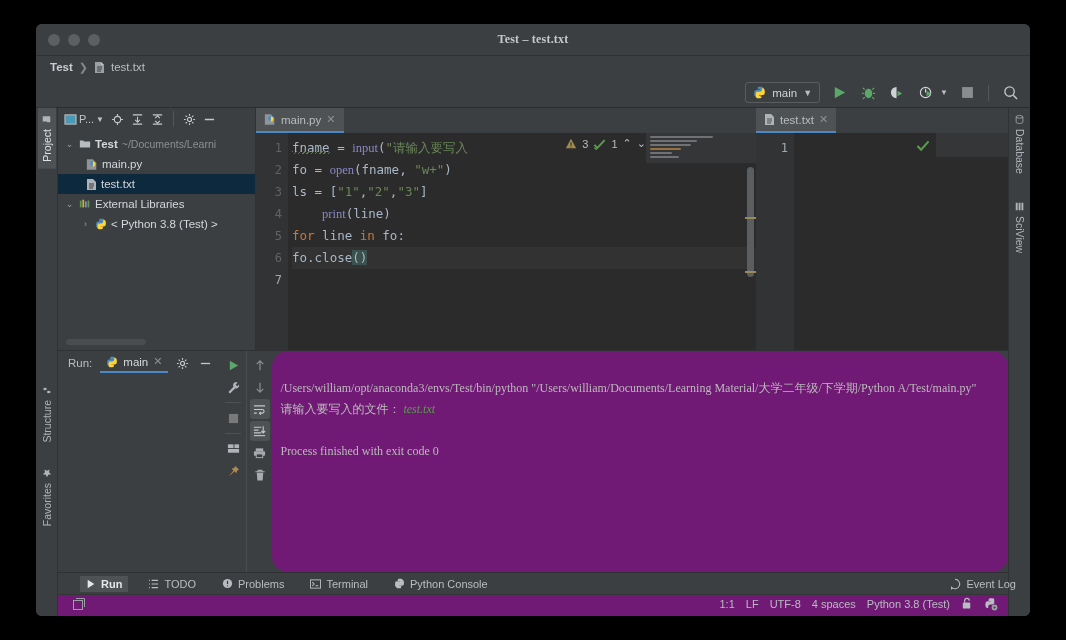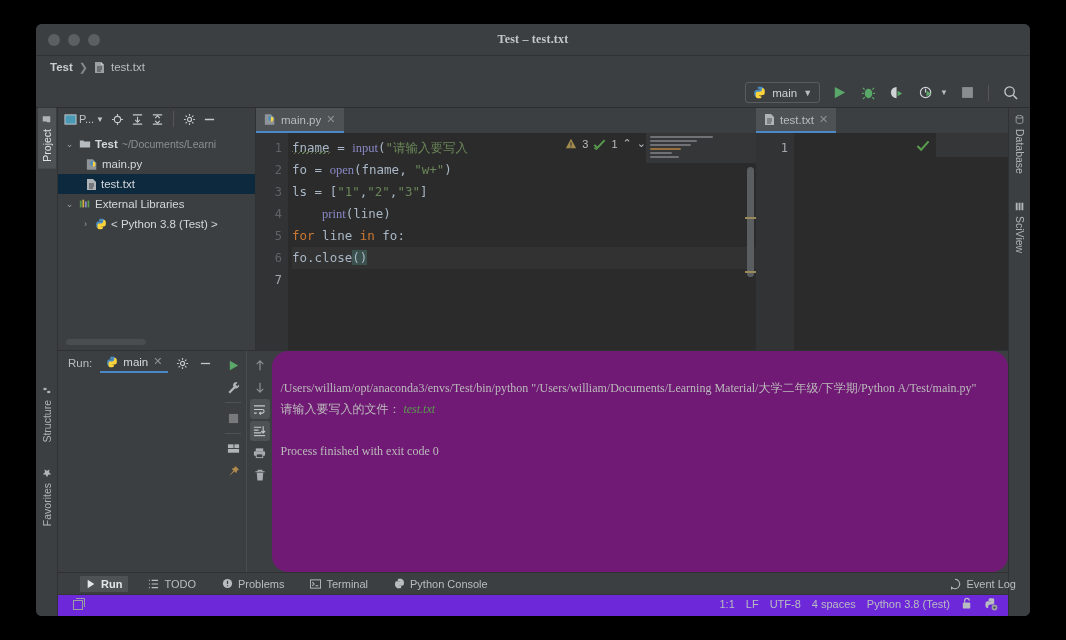--- a/index.html
+++ b/index.html
@@ -141,21 +141,21 @@
     font-family:Liberation Serif, serif; font-size:12px; color:#bbbbbb;
     line-height:21px; white-space:pre-wrap; word-break:break-all;border-radius:16px;}
   .cgreen{ color:#5a9c4e; font-style:italic; }
 
   
   .bottabs{ height:22px; background:#3c3f41; display:flex; align-items:center;
     padding-left:22px; gap:14px; flex:0 0 22px; border-top:1px solid #2f3133;}
   .btab{ display:flex; align-items:center; gap:5px; font-size:11px; color:#b9bdc1;
     padding:2px 6px;}
   .btab.active{ background:#4e5254; color:#e3e7ea; font-weight:bold;}
-  .status{ height:22px; background:#6d28d9; display:flex; align-items:center;
+  .status{ height:22px; background:#701a75; display:flex; align-items:center;
     padding:0 10px 4px 14px; flex:0 0 22px; border-top:1px solid #333536; gap:12px;}
   .sright{ margin-left:auto; display:flex; align-items:center; gap:11px;
     font-size:11px; color:#b9bdc1;}
   .eventlog{ position:absolute; right:14px; bottom:26px; display:flex;
     align-items:center; gap:5px; font-size:11px; color:#b9bdc1;}
   svg{ display:block; }
 </style>
 </head>
 <body>
 

